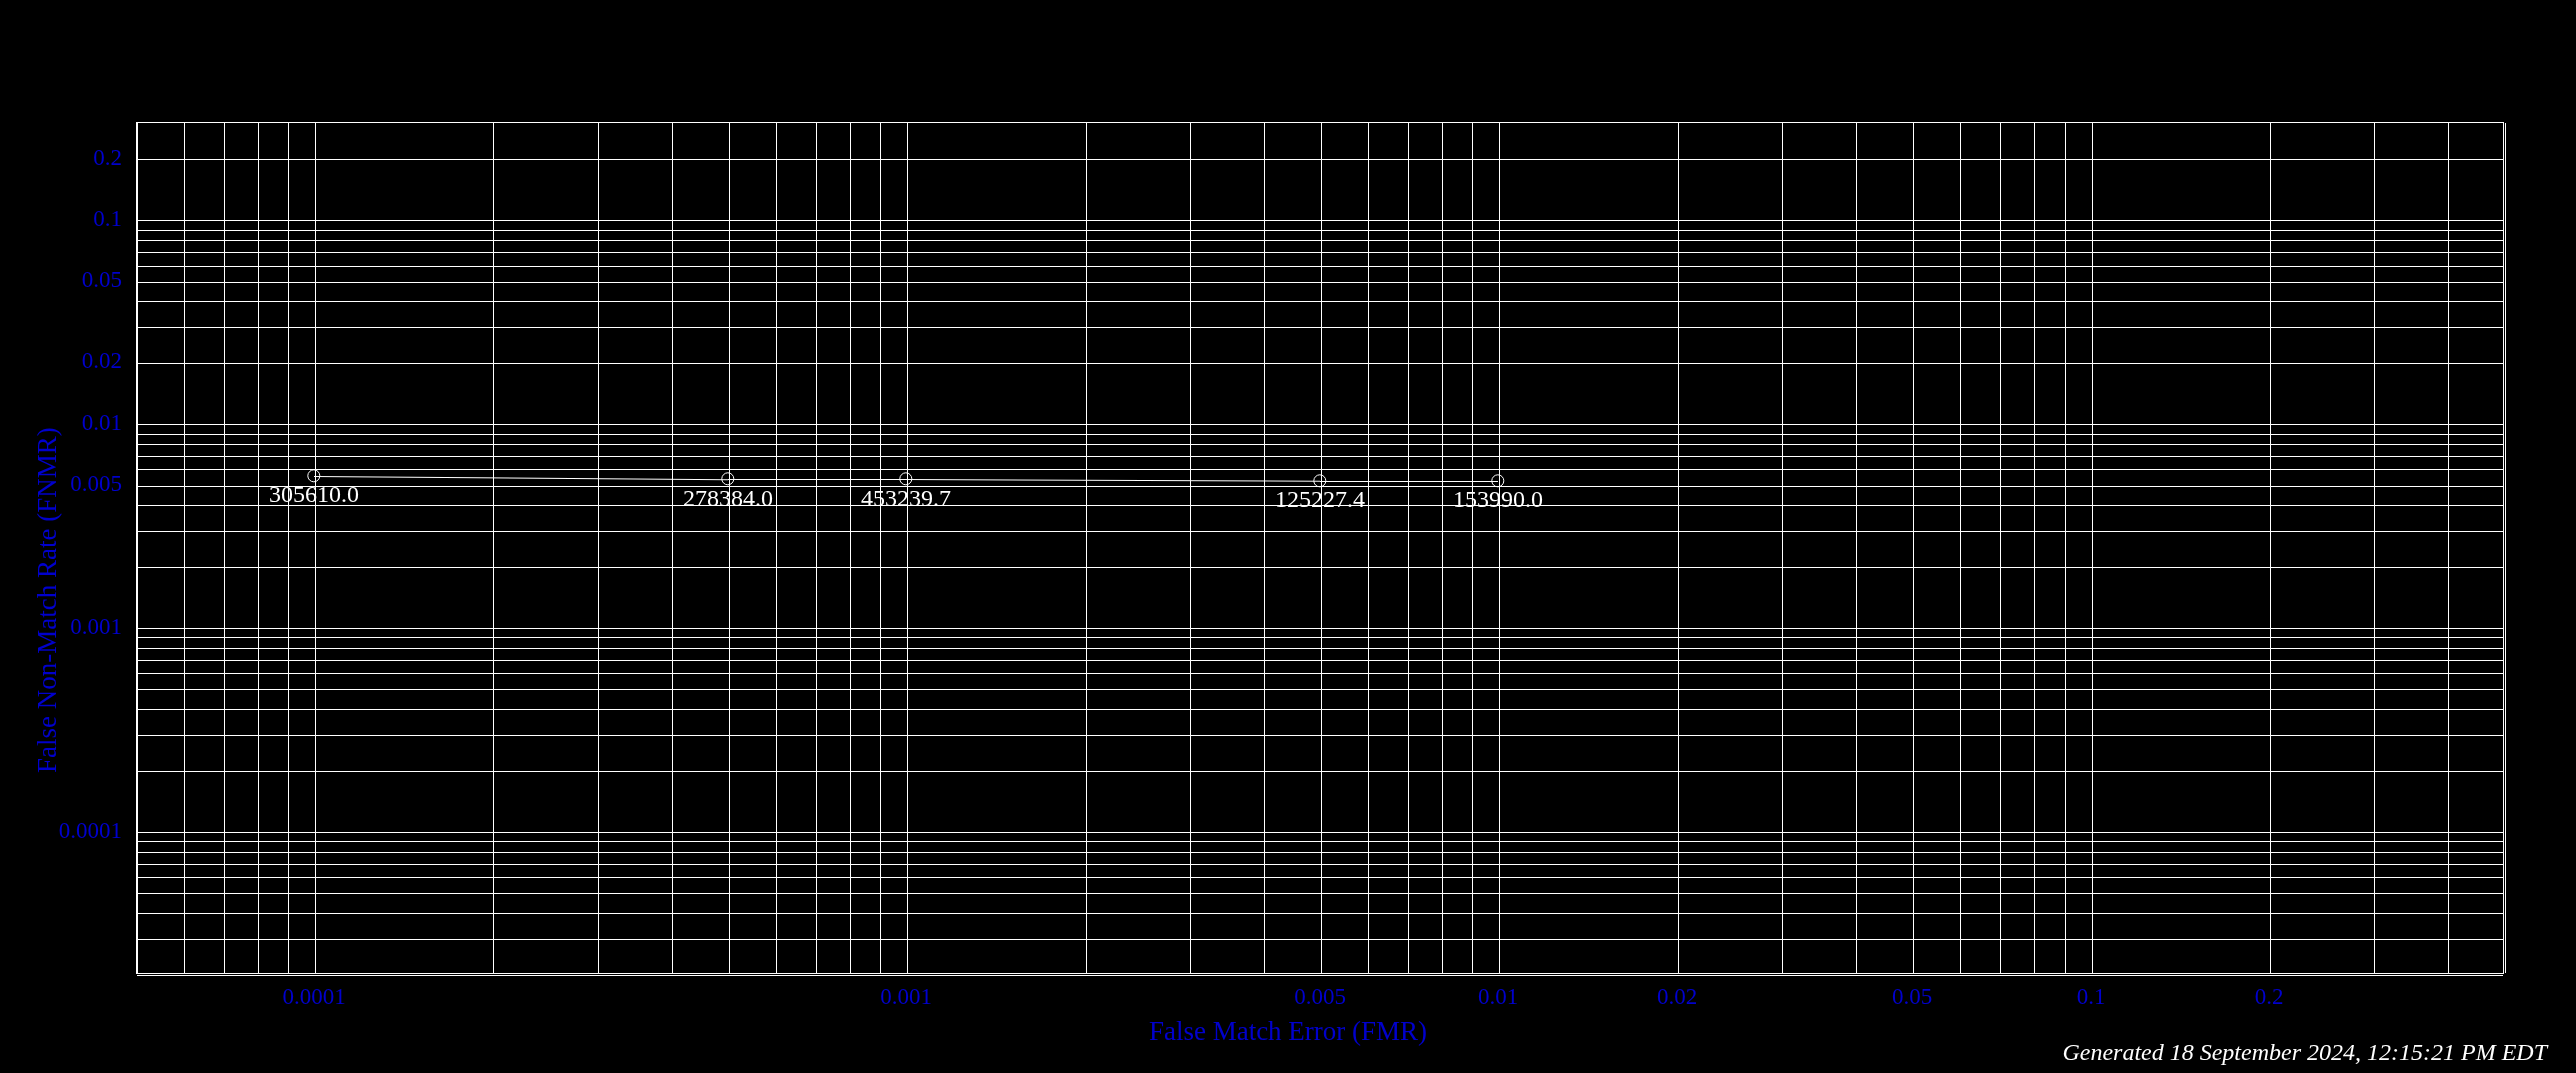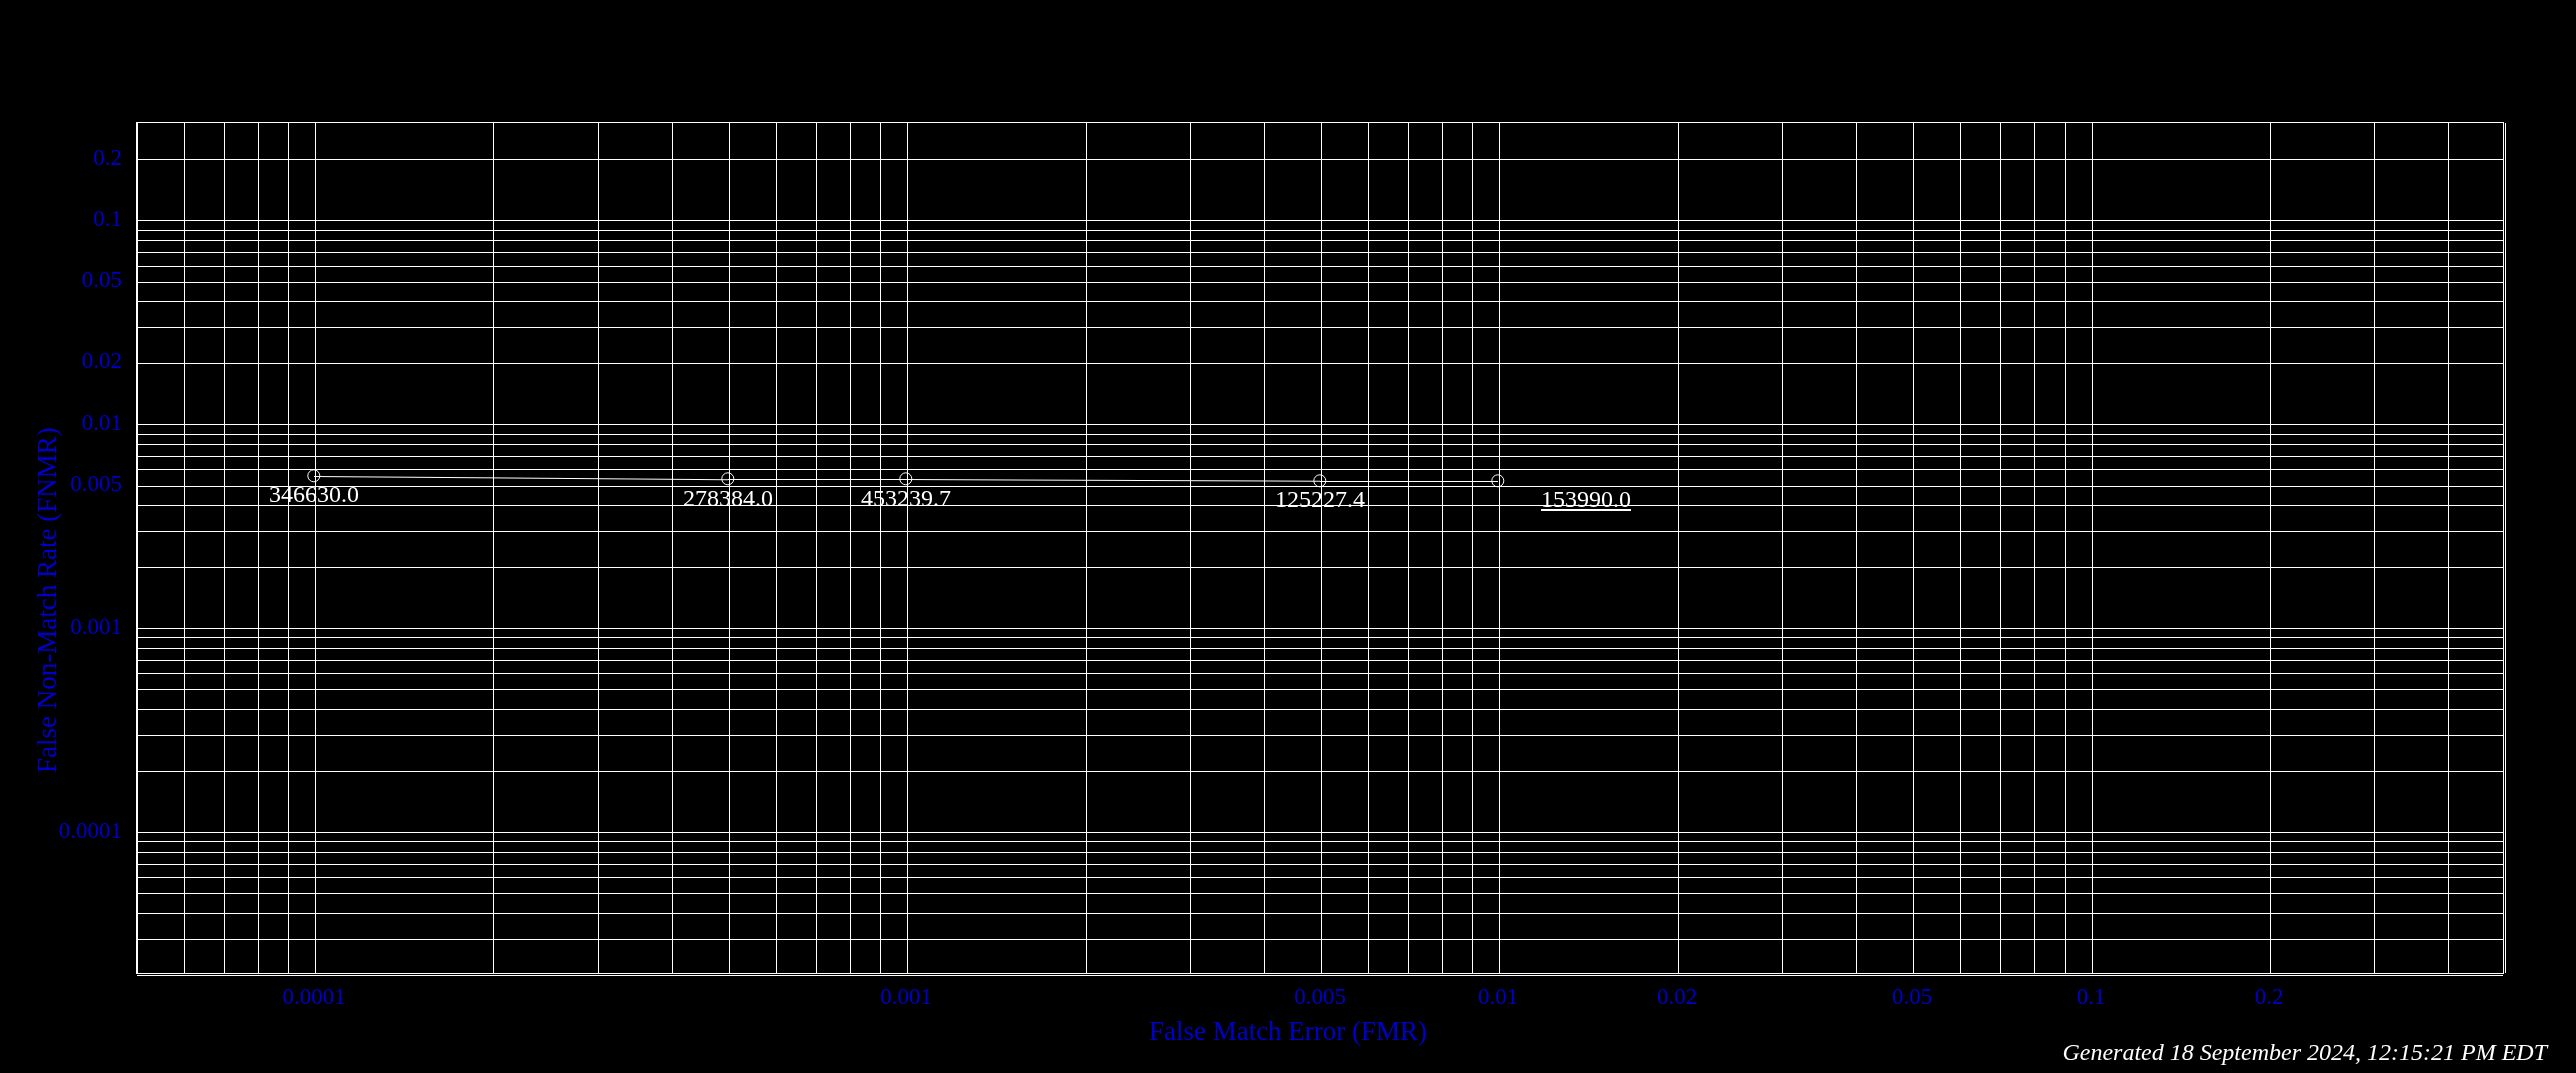--- a/index.html
+++ b/index.html
@@ -219,22 +219,22 @@
 <div class="y-tick-label" style="top: 423px;">0.01</div>
 <div class="y-tick-label" style="top: 361px;">0.02</div>
 <div class="y-tick-label" style="top: 280px;">0.05</div>
 <div class="y-tick-label" style="top: 219px;">0.1</div>
 <div class="y-tick-label" style="top: 158px;">0.2</div>
 <div class="data-line" style="left: 314px; top: 476px; width: 414px; transform: rotate(0.454082deg);"></div>
 <div class="data-line" style="left: 728px; top: 479px; width: 178px; transform: rotate(0deg);"></div>
 <div class="data-line" style="left: 906px; top: 479px; width: 414px; transform: rotate(0.233512deg);"></div>
 <div class="data-line" style="left: 1320px; top: 481px; width: 178px; transform: rotate(0deg);"></div>
 <div class="data-point" style="left: 314px; top: 476px;"></div>
-<div class="data-label" style="left: 314px; top: 481px;">346630.0</div>
+<div class="data-label" style="left: 314px; top: 481px;">305610.0</div>
 <div class="data-point" style="left: 728px; top: 479px;"></div>
 <div class="data-label" style="left: 728px; top: 485px;">278384.0</div>
 <div class="data-point" style="left: 906px; top: 479px;"></div>
 <div class="data-label" style="left: 906px; top: 485px;">453239.7</div>
 <div class="data-point" style="left: 1320px; top: 481px;"></div>
 <div class="data-label" style="left: 1320px; top: 486px;">125227.4</div>
 <div class="data-point" style="left: 1498px; top: 481px;"></div>
-<div class="data-label" style="left: 1586px; top: 486px; text-decoration: underline;">153990.0</div>
+<div class="data-label" style="left: 1498px; top: 486px;">153990.0</div>
 
 
 </body></html>

